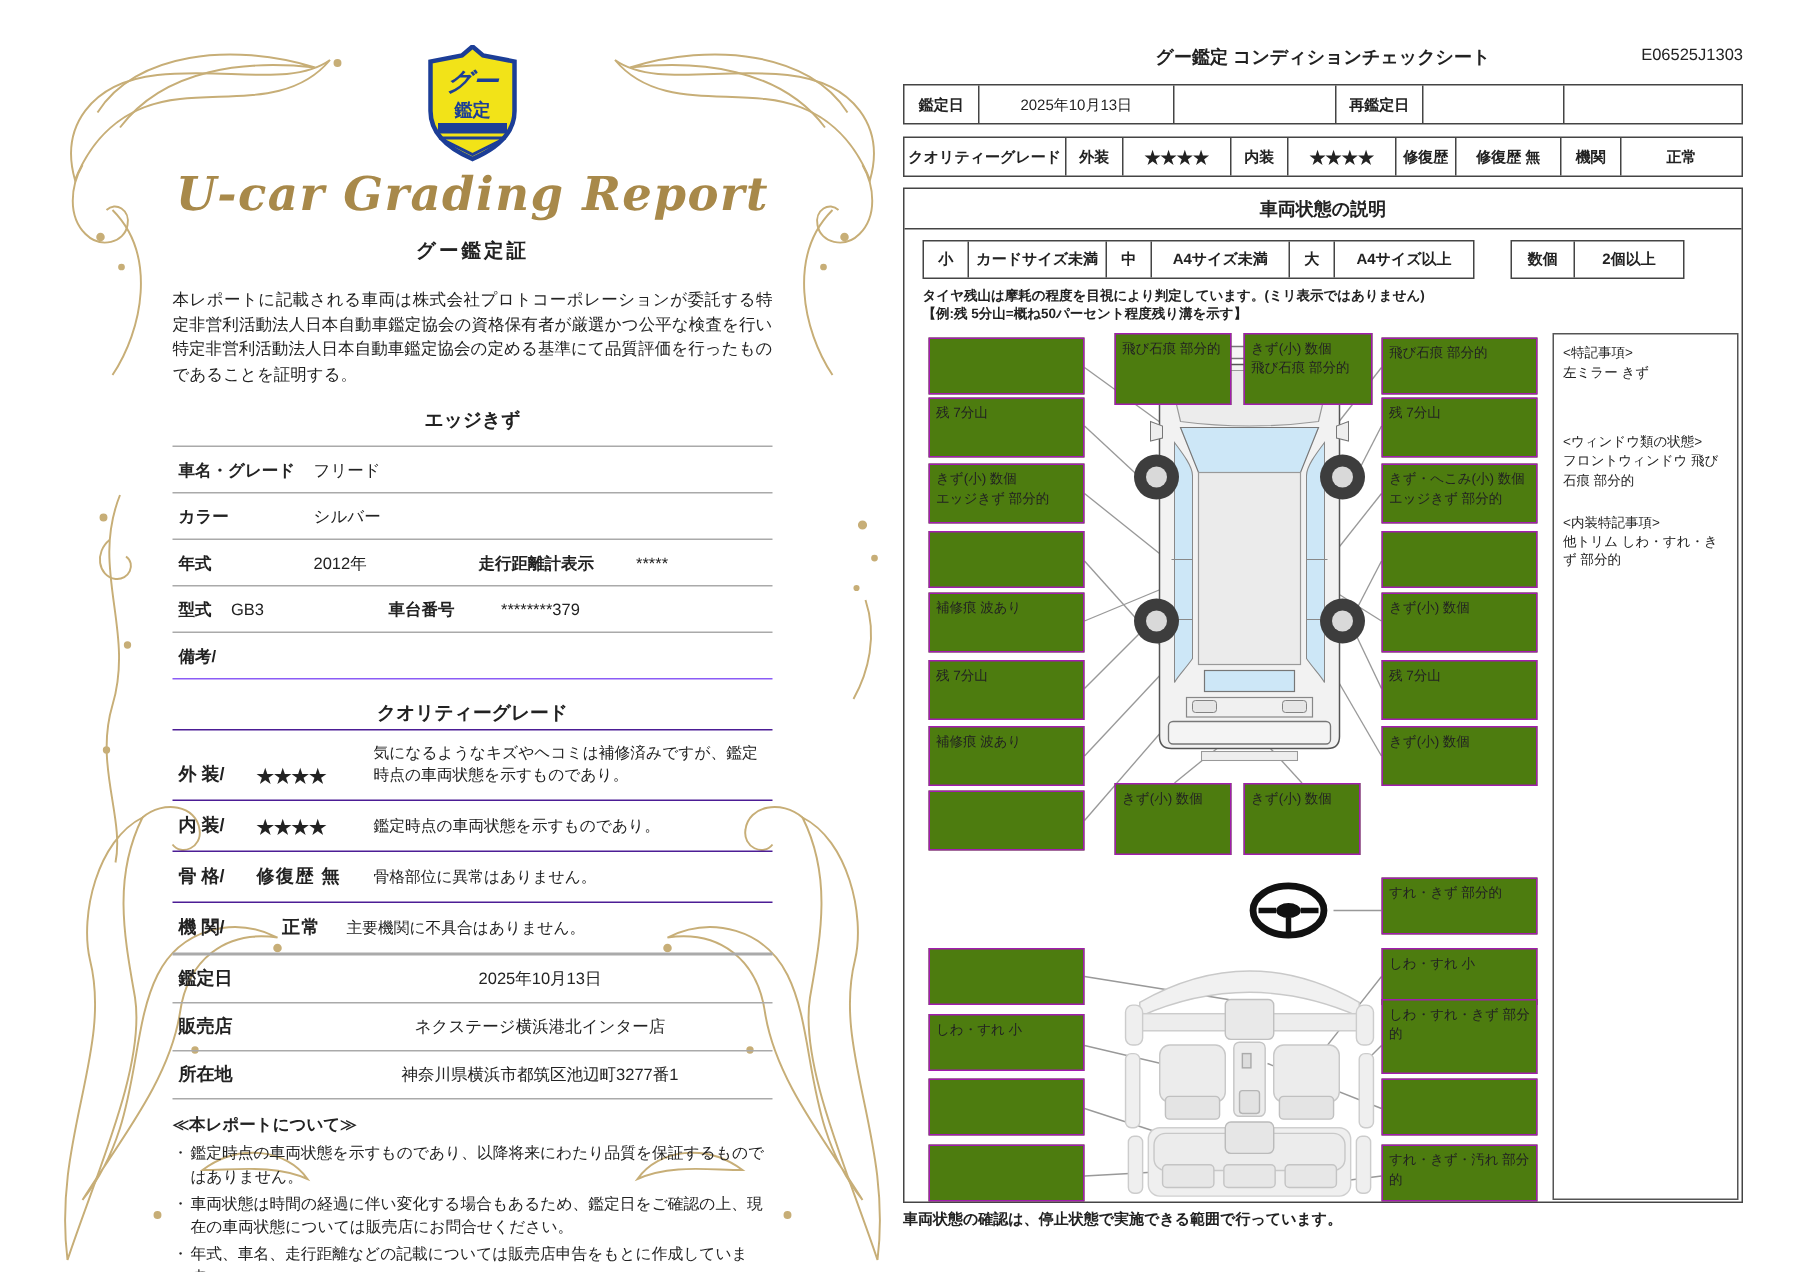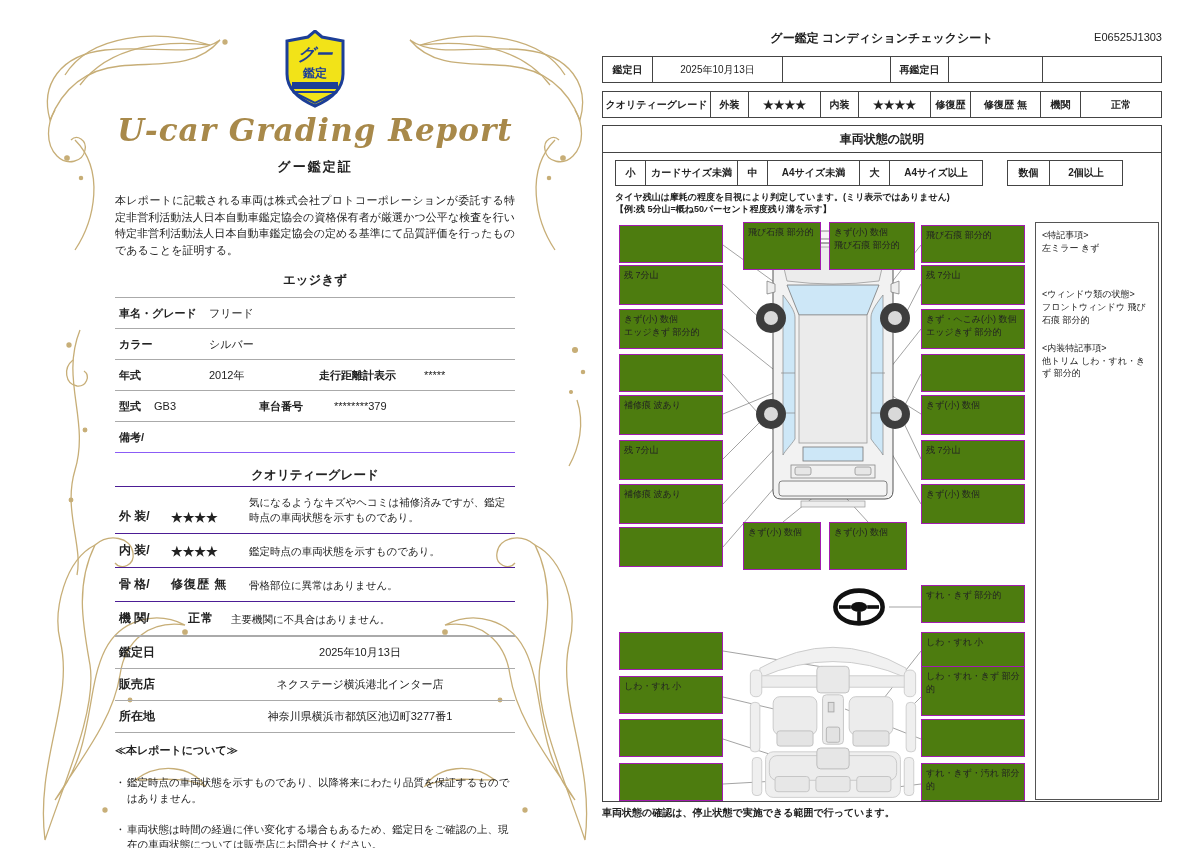--- a/index.html
+++ b/index.html
@@ -24,21 +24,21 @@
   .grow .glb{width:52px;font-weight:bold;font-size:12px;}
   .grow .gval{width:78px;font-weight:bold;font-size:12px;letter-spacing:1px;}
   .grow .gval.stars{font-size:13px;letter-spacing:0;}
   .grow .gdesc{flex:1;font-size:10.5px;line-height:1.45;}
   .mrow{display:flex;border-top:1px solid #aaa;padding:7px 4px;align-items:baseline;}
   .mrow .mlb{width:90px;font-weight:bold;font-size:12px;}
   .mrow .mval{flex:1;text-align:center;font-size:11px;}
   .mrow:last-of-type{border-bottom:1px solid #aaa;}
   .about{margin-top:10px;font-size:10.5px;line-height:1.45;}
   .about-title{font-weight:bold;font-size:11px;}
-  .about-item{padding-left:12px;position:relative;margin-top:16px;}
+  .about-item{padding-left:12px;position:relative;margin-top:3px;}
   .about-item::before{content:"・";position:absolute;left:0;}
   
   .page-right{position:absolute;left:602px;top:30px;width:560px;}
   .sheet-head{position:relative;height:18px;}
   .sheet-title{position:absolute;left:0;right:0;text-align:center;font-size:12px;font-weight:bold;}
   .sheet-code{position:absolute;right:0;top:1px;font-size:11px;margin-left:46px;}
   .trow{display:flex;border:1.2px solid #444;margin-top:8px;font-size:10px;}
   .tcell{border-right:1px solid #444;display:flex;align-items:center;justify-content:center;
          min-height:25px;padding:0 2px;box-sizing:border-box;text-align:center;}
   .tcell:last-child{border-right:none;}

